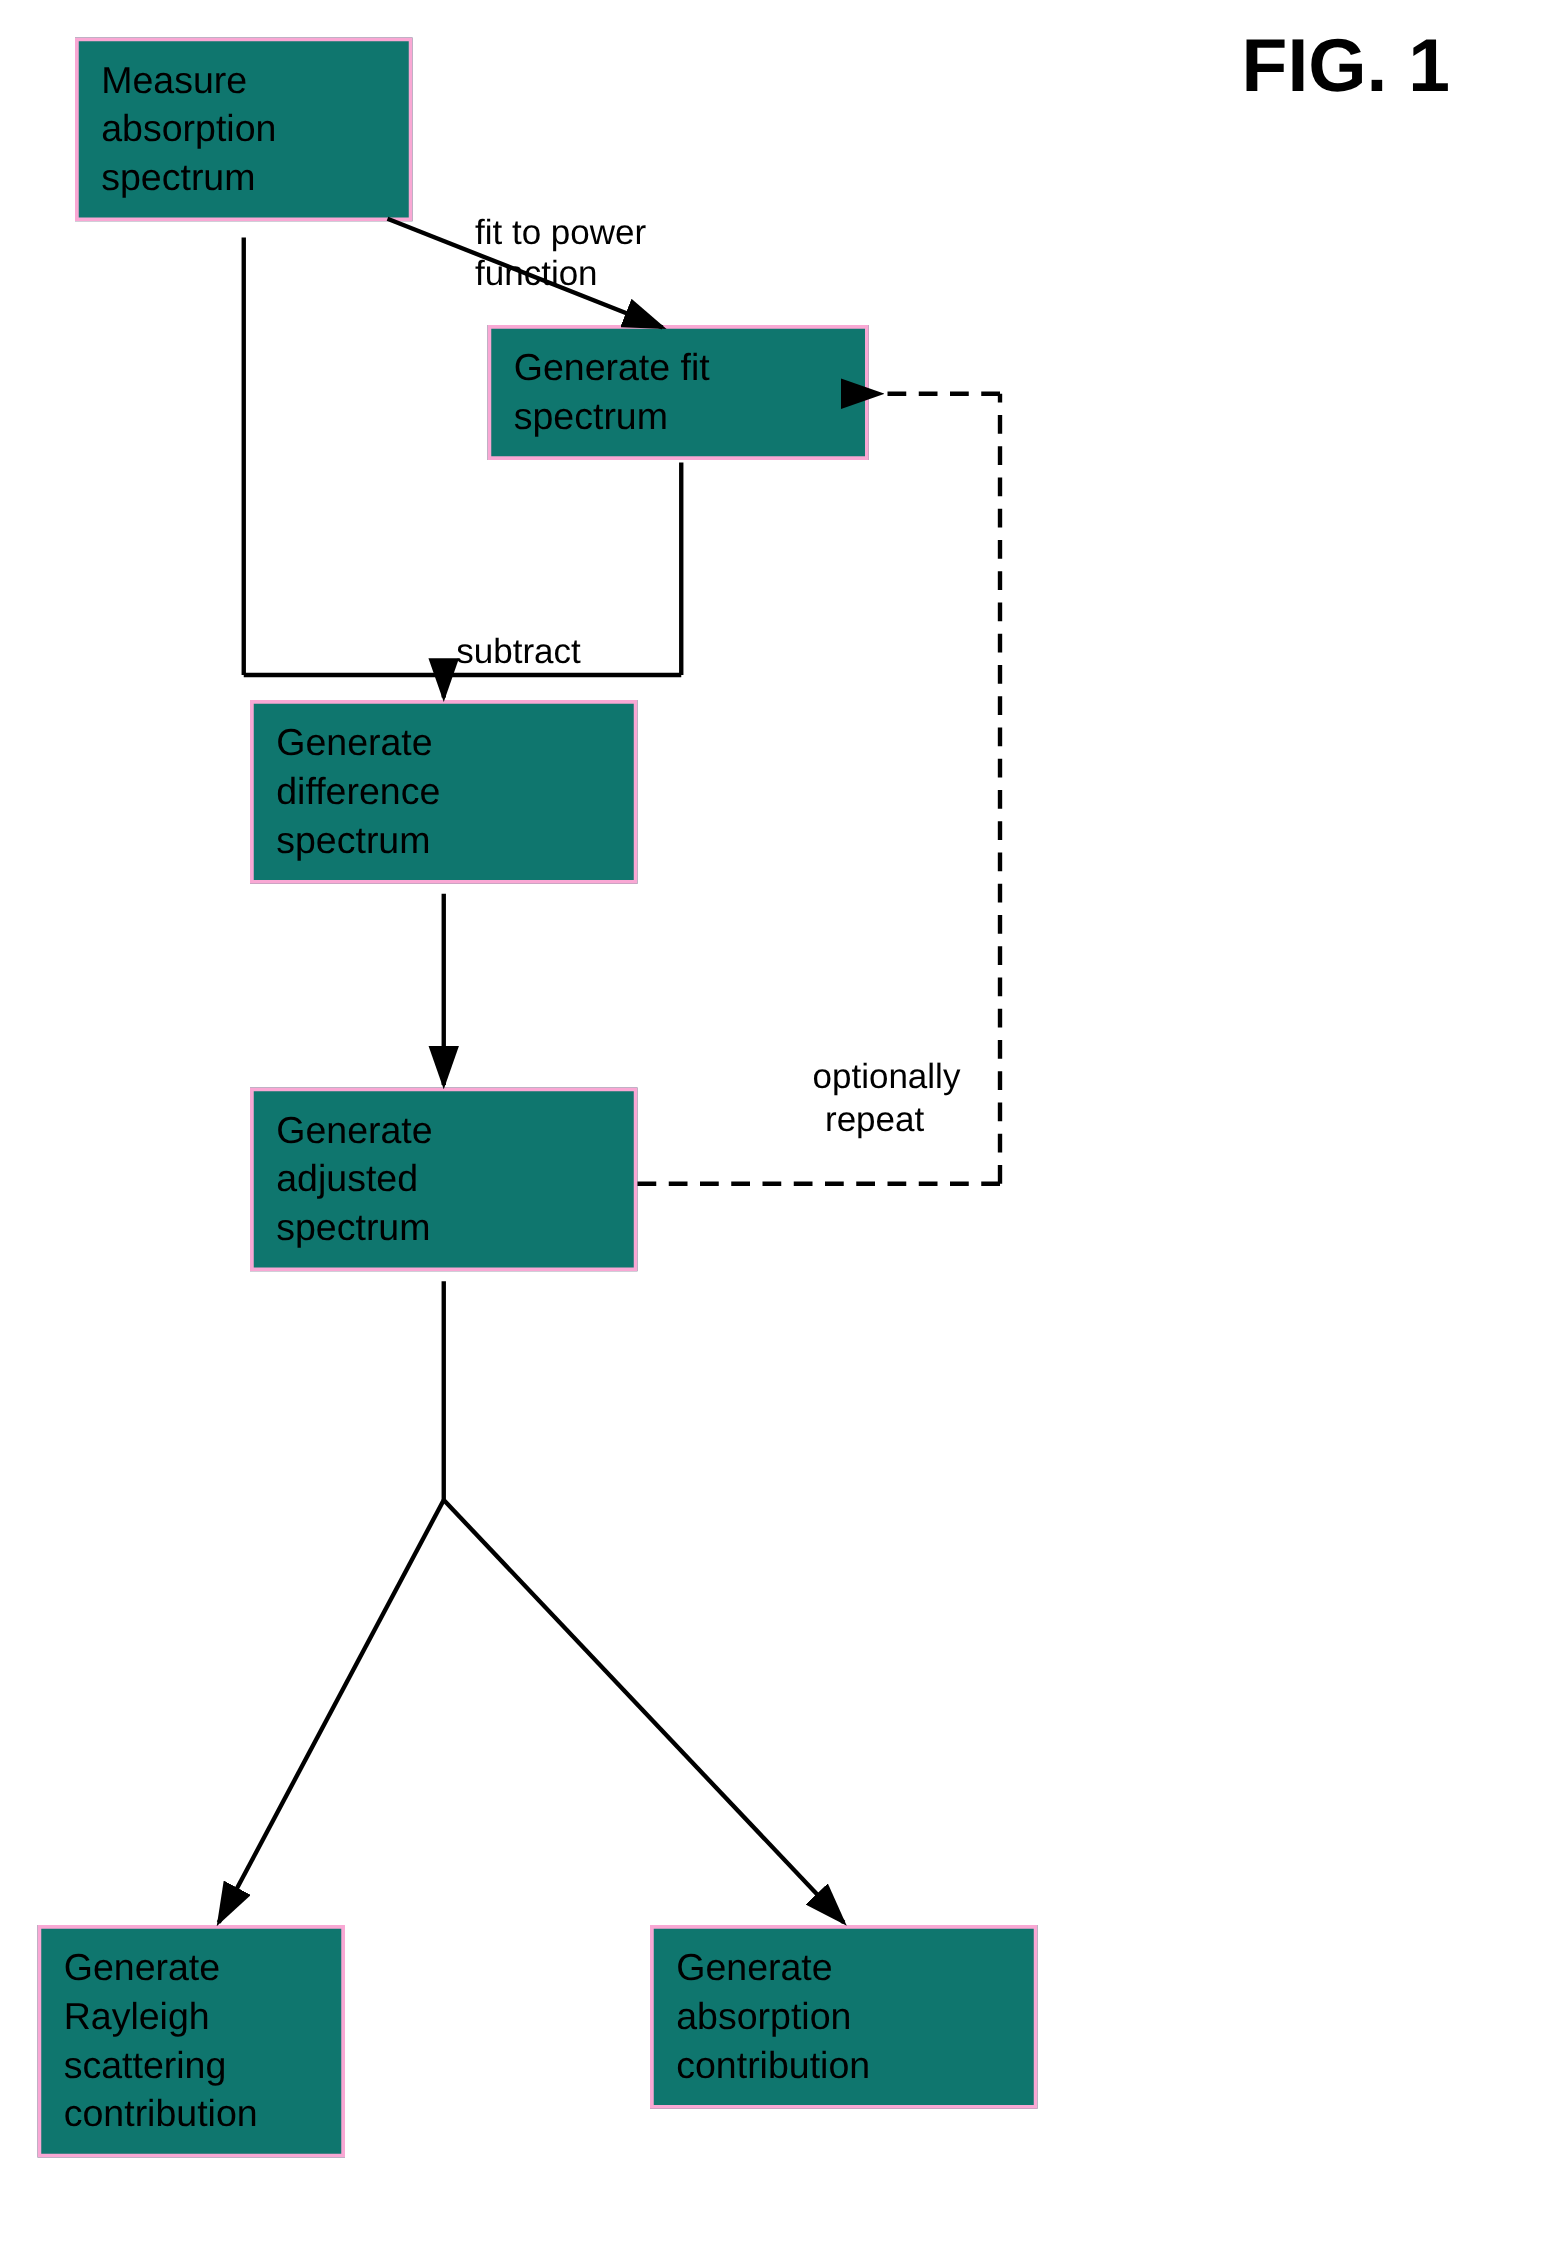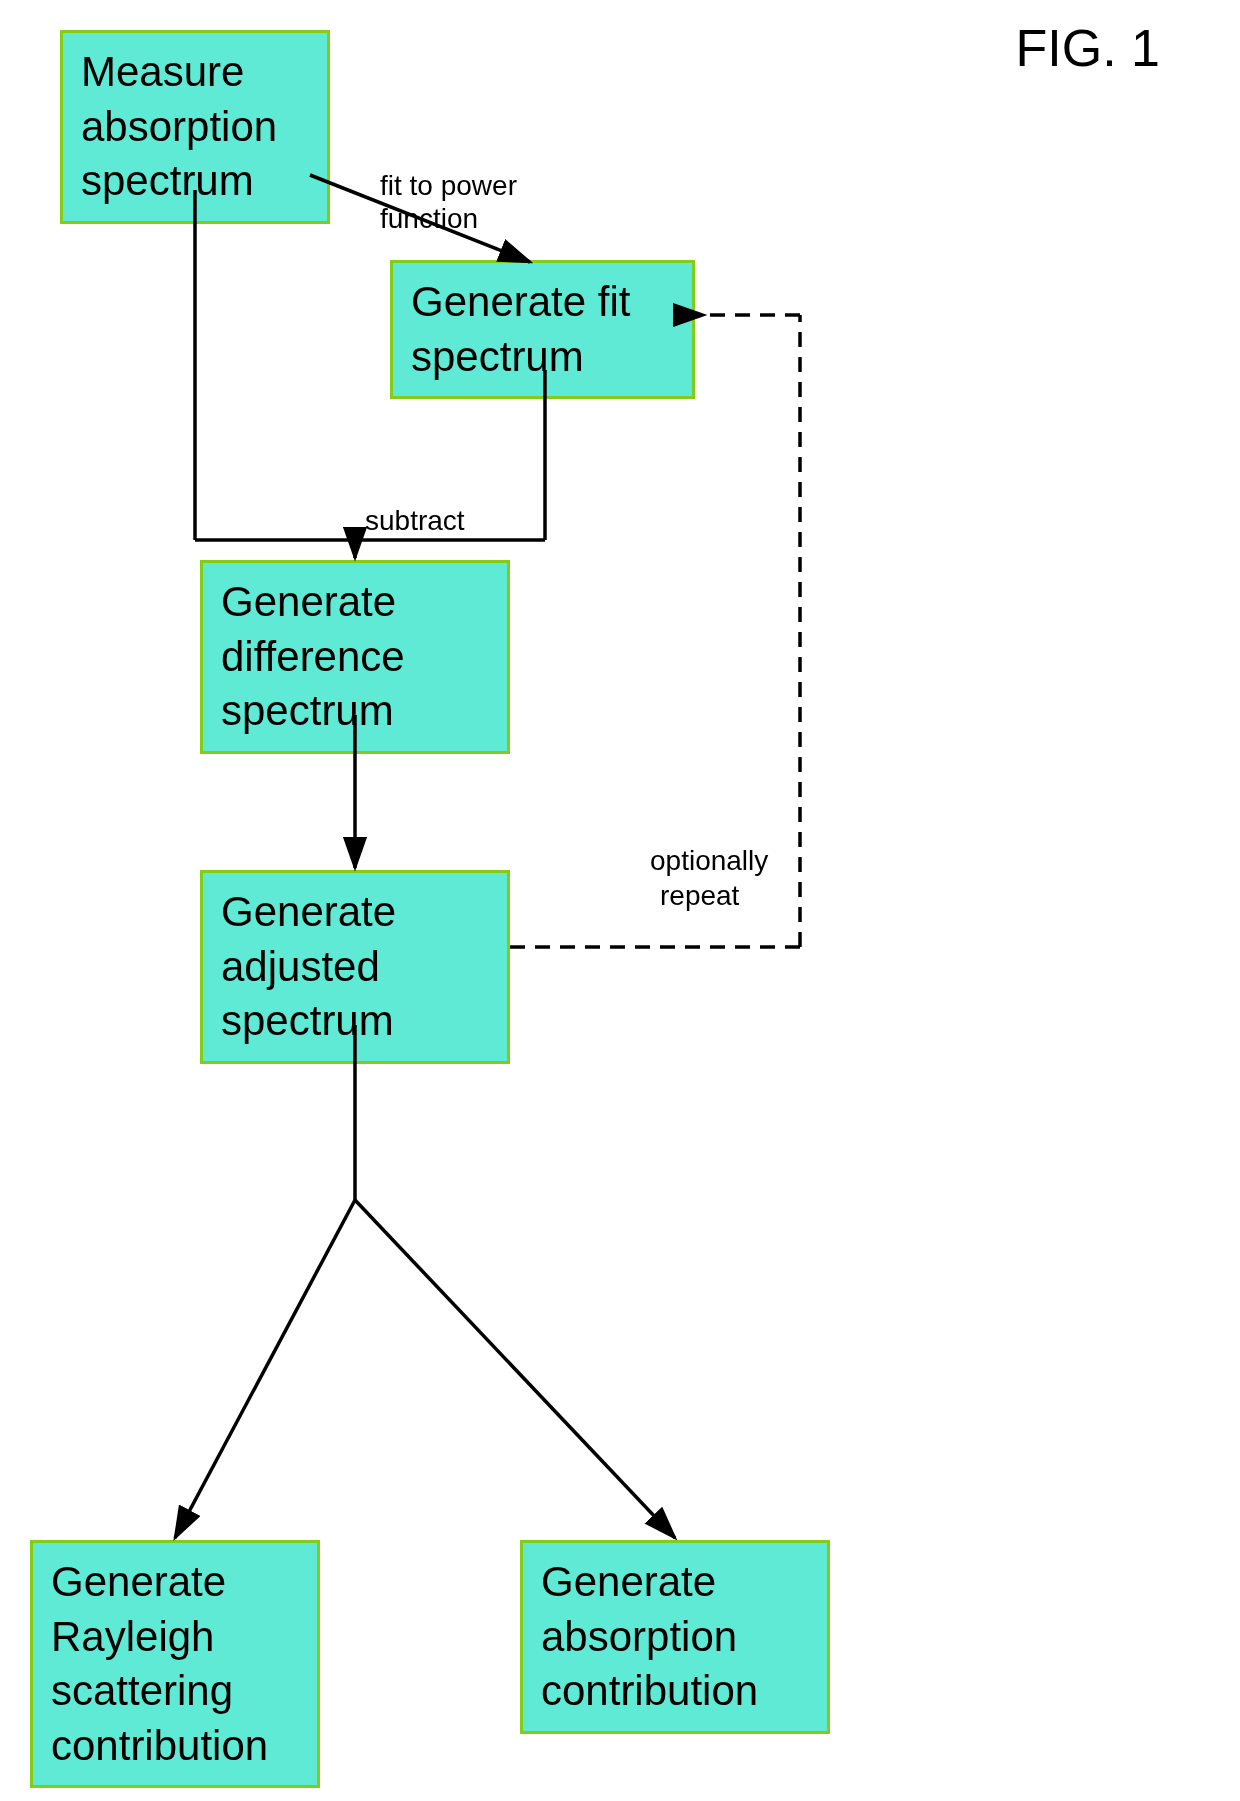--- a/index.html
+++ b/index.html
@@ -14,30 +14,30 @@
     .page {
       width: 1240px;
       height: 1801px;
       position: relative;
       background: #fff;
     }
     .fig-label {
       position: absolute;
       top: 18px;
       right: 80px;
-      font-size: 52px;
-      font-weight: normal;
+      font-size: 60px;
+      font-weight: bold;
       color: #000;
     }
     
     .box {
       position: absolute;
-      border: 3px solid #84cc16;
-      background: #5eead4;
-      font-size: 42px;
+      border: 3px solid #f9a8d4;
+      background: #0f766e;
+      font-size: 30px;
       font-weight: normal;
       color: #000;
       padding: 12px 18px;
       line-height: 1.3;
     }
     
     .box1 {
       left: 60px;
       top: 30px;
       width: 270px;
@@ -57,21 +57,21 @@
     
     .box4 {
       left: 200px;
       top: 870px;
       width: 310px;
     }
     
     .box5 {
       left: 30px;
       top: 1540px;
-      width: 290px;
+      width: 246px;
     }
     
     .box6 {
       left: 520px;
       top: 1540px;
       width: 310px;
     }
 
     
     .flow-svg {

